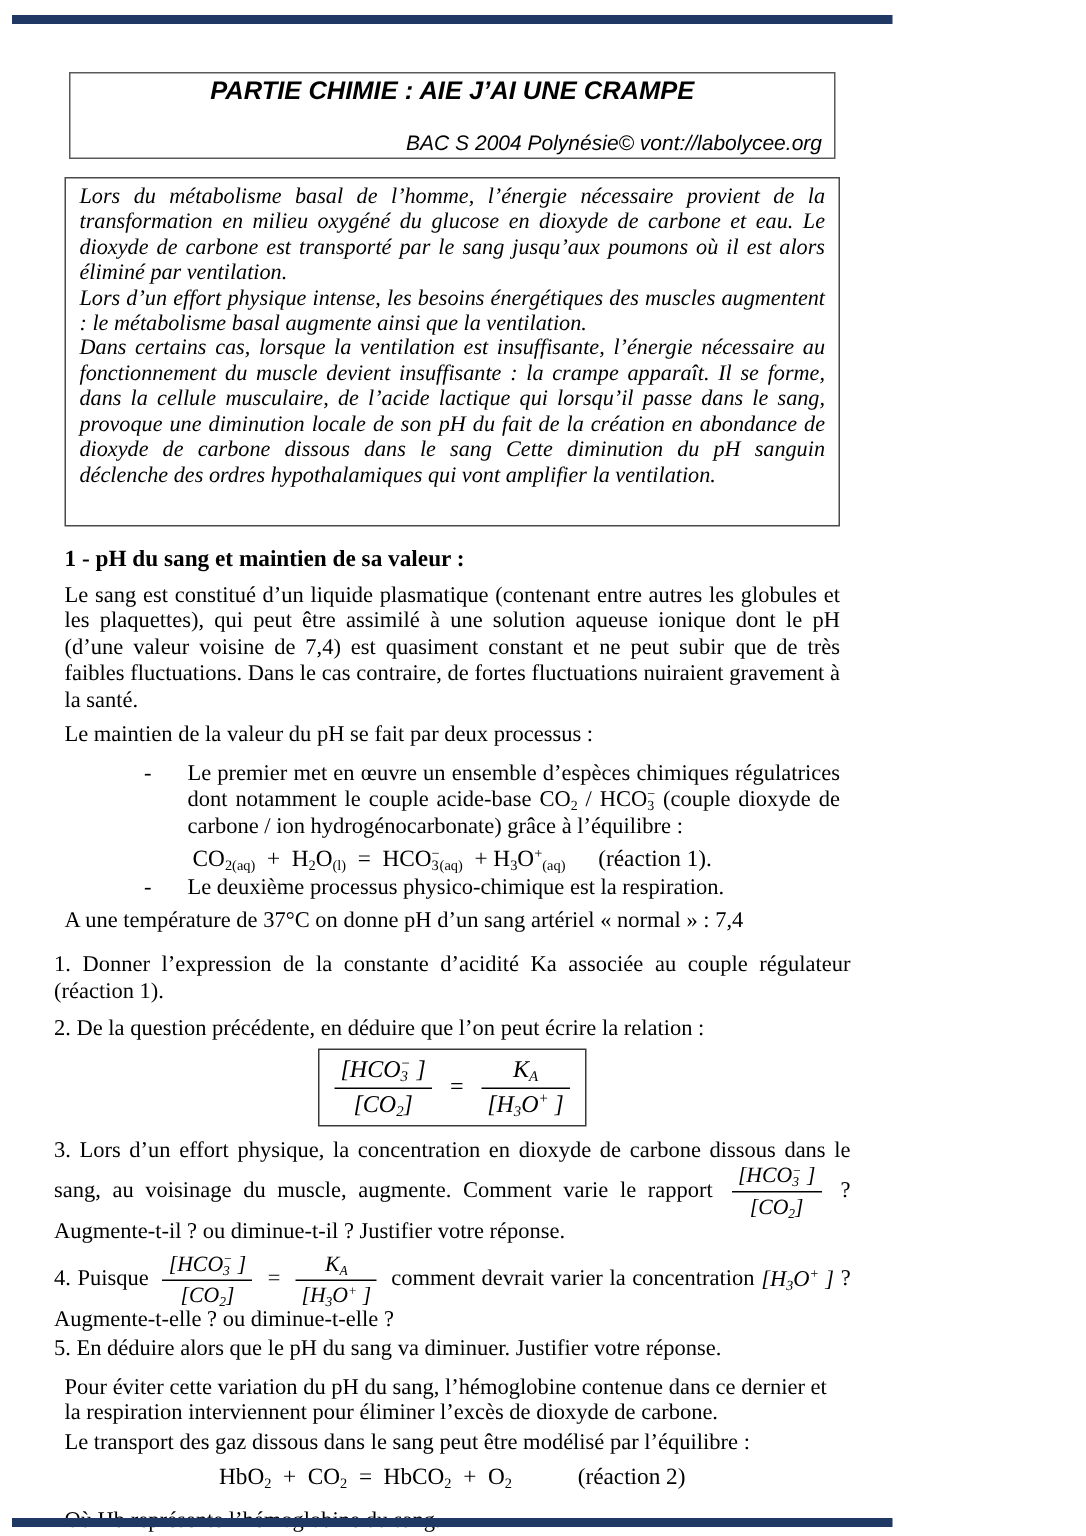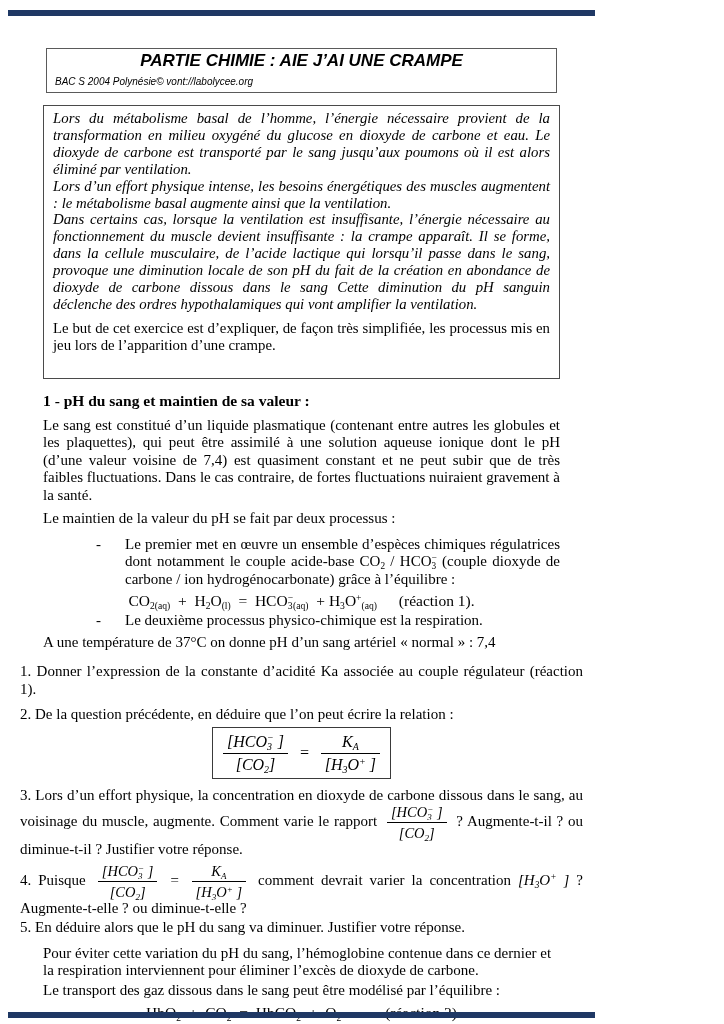--- a/index.html
+++ b/index.html
@@ -9,21 +9,21 @@
   }
   .rule{position:absolute;left:8px;right:8px;height:6px;background:#1f3864;}
   .rule-top{top:10px;}
   .rule-bottom{top:1012px;}
 
   .header-box{
     margin:48px 46px 0;border:1px solid #5a5a5a;padding:2px 8px 3px;
     font-family:"Liberation Sans","DejaVu Sans",sans-serif;
   }
   .header-title{text-align:center;font-weight:bold;font-style:italic;font-size:17px;line-height:19px;}
-  .header-meta{display:flex;justify-content:flex-start;font-style:italic;font-size:10px;line-height:14px;margin-top:5px;}
+  .header-meta{display:flex;justify-content:flex-end;font-style:italic;font-size:14px;line-height:14px;margin-top:18px;}
 
   .intro-box{
     margin:12px 43px 0;border:1px solid #4a4a4a;padding:4px 9px 24px;
     font-size:14.8px;line-height:16.9px;text-align:justify;
   }
   .intro-box p{margin:0;}
   .intro-box .ital{font-style:italic;}
   .intro-box .goal{margin-top:7px;}
 
   .h1{margin:13px 43px 0;font-weight:bold;font-size:15.5px;line-height:17px;}
@@ -47,21 +47,21 @@
     display:inline-block;border:1px solid #3a3a3a;padding:5px 10px 4px;
     font-style:italic;font-size:16px;line-height:18px;background:#fff;
   }
   .frac{display:inline-block;vertical-align:middle;text-align:center;}
   .frac .num{display:block;border-bottom:1px solid #000;padding:0 4px 2px;}
   .frac .den{display:block;padding:2px 4px 0;}
   .rel-eq{display:inline-block;vertical-align:middle;margin:0 7px;}
   .frac.inline{font-style:italic;font-size:14.5px;line-height:16px;margin:0 5px;}
   .mathi{font-style:italic;}
 
-  .q{margin:8px 20px 0;font-size:15px;line-height:17.5px;text-align:justify;}
+  .q{margin:8px 36px 0;font-size:15px;line-height:17.5px;text-align:justify;}
   .tight-top{margin-top:6px;}
   .gap-md{margin-top:12px;}
   .gap-sm{margin-top:4px;}
   .gap-xs{margin-top:2px;}
 </style>
 </head>
 <body>
 
 <div class="page">
 
@@ -72,21 +72,20 @@
     <div class="header-meta">
       <span>BAC S 2004 Polynésie</span>
       <span>© vont://labolycee.org</span>
     </div>
   </div>
 
   <div class="intro-box">
     <p class="ital">Lors du métabolisme basal de l’homme, l’énergie nécessaire provient de la transformation en milieu oxygéné du glucose en dioxyde de carbone et eau. Le dioxyde de carbone est transporté par le sang jusqu’aux poumons où il est alors éliminé par ventilation.</p>
     <p class="ital">Lors d’un effort physique intense, les besoins énergétiques des muscles augmentent : le métabolisme basal augmente ainsi que la ventilation.</p>
     <p class="ital">Dans certains cas, lorsque la ventilation est insuffisante, l’énergie nécessaire au fonctionnement du muscle devient insuffisante : la crampe apparaît. Il se forme, dans la cellule musculaire, de l’acide lactique qui lorsqu’il passe dans le sang, provoque une diminution locale de son pH du fait de la création en abondance de dioxyde de carbone dissous dans le sang Cette diminution du pH sanguin déclenche des ordres hypothalamiques qui vont amplifier la ventilation.</p>
-    <p class="goal">Le but de cet exercice est d’expliquer, de façon très simplifiée, les processus mis en jeu lors de l’apparition d’une crampe.</p>
   </div>
 
   <div class="h1">1 - pH du sang et maintien de sa valeur :</div>
 
   <p class="para">Le sang est constitué d’un liquide plasmatique (contenant entre autres les globules et les plaquettes), qui peut être assimilé à une solution aqueuse ionique dont le pH (d’une valeur voisine de 7,4) est quasiment constant et ne peut subir que de très faibles fluctuations. Dans le cas contraire, de fortes fluctuations nuiraient gravement à la santé.</p>
 
   <p class="para tight-top">Le maintien de la valeur du pH se fait par deux processus :</p>
 
   <div class="bullet">
     <span class="dash">-</span>

